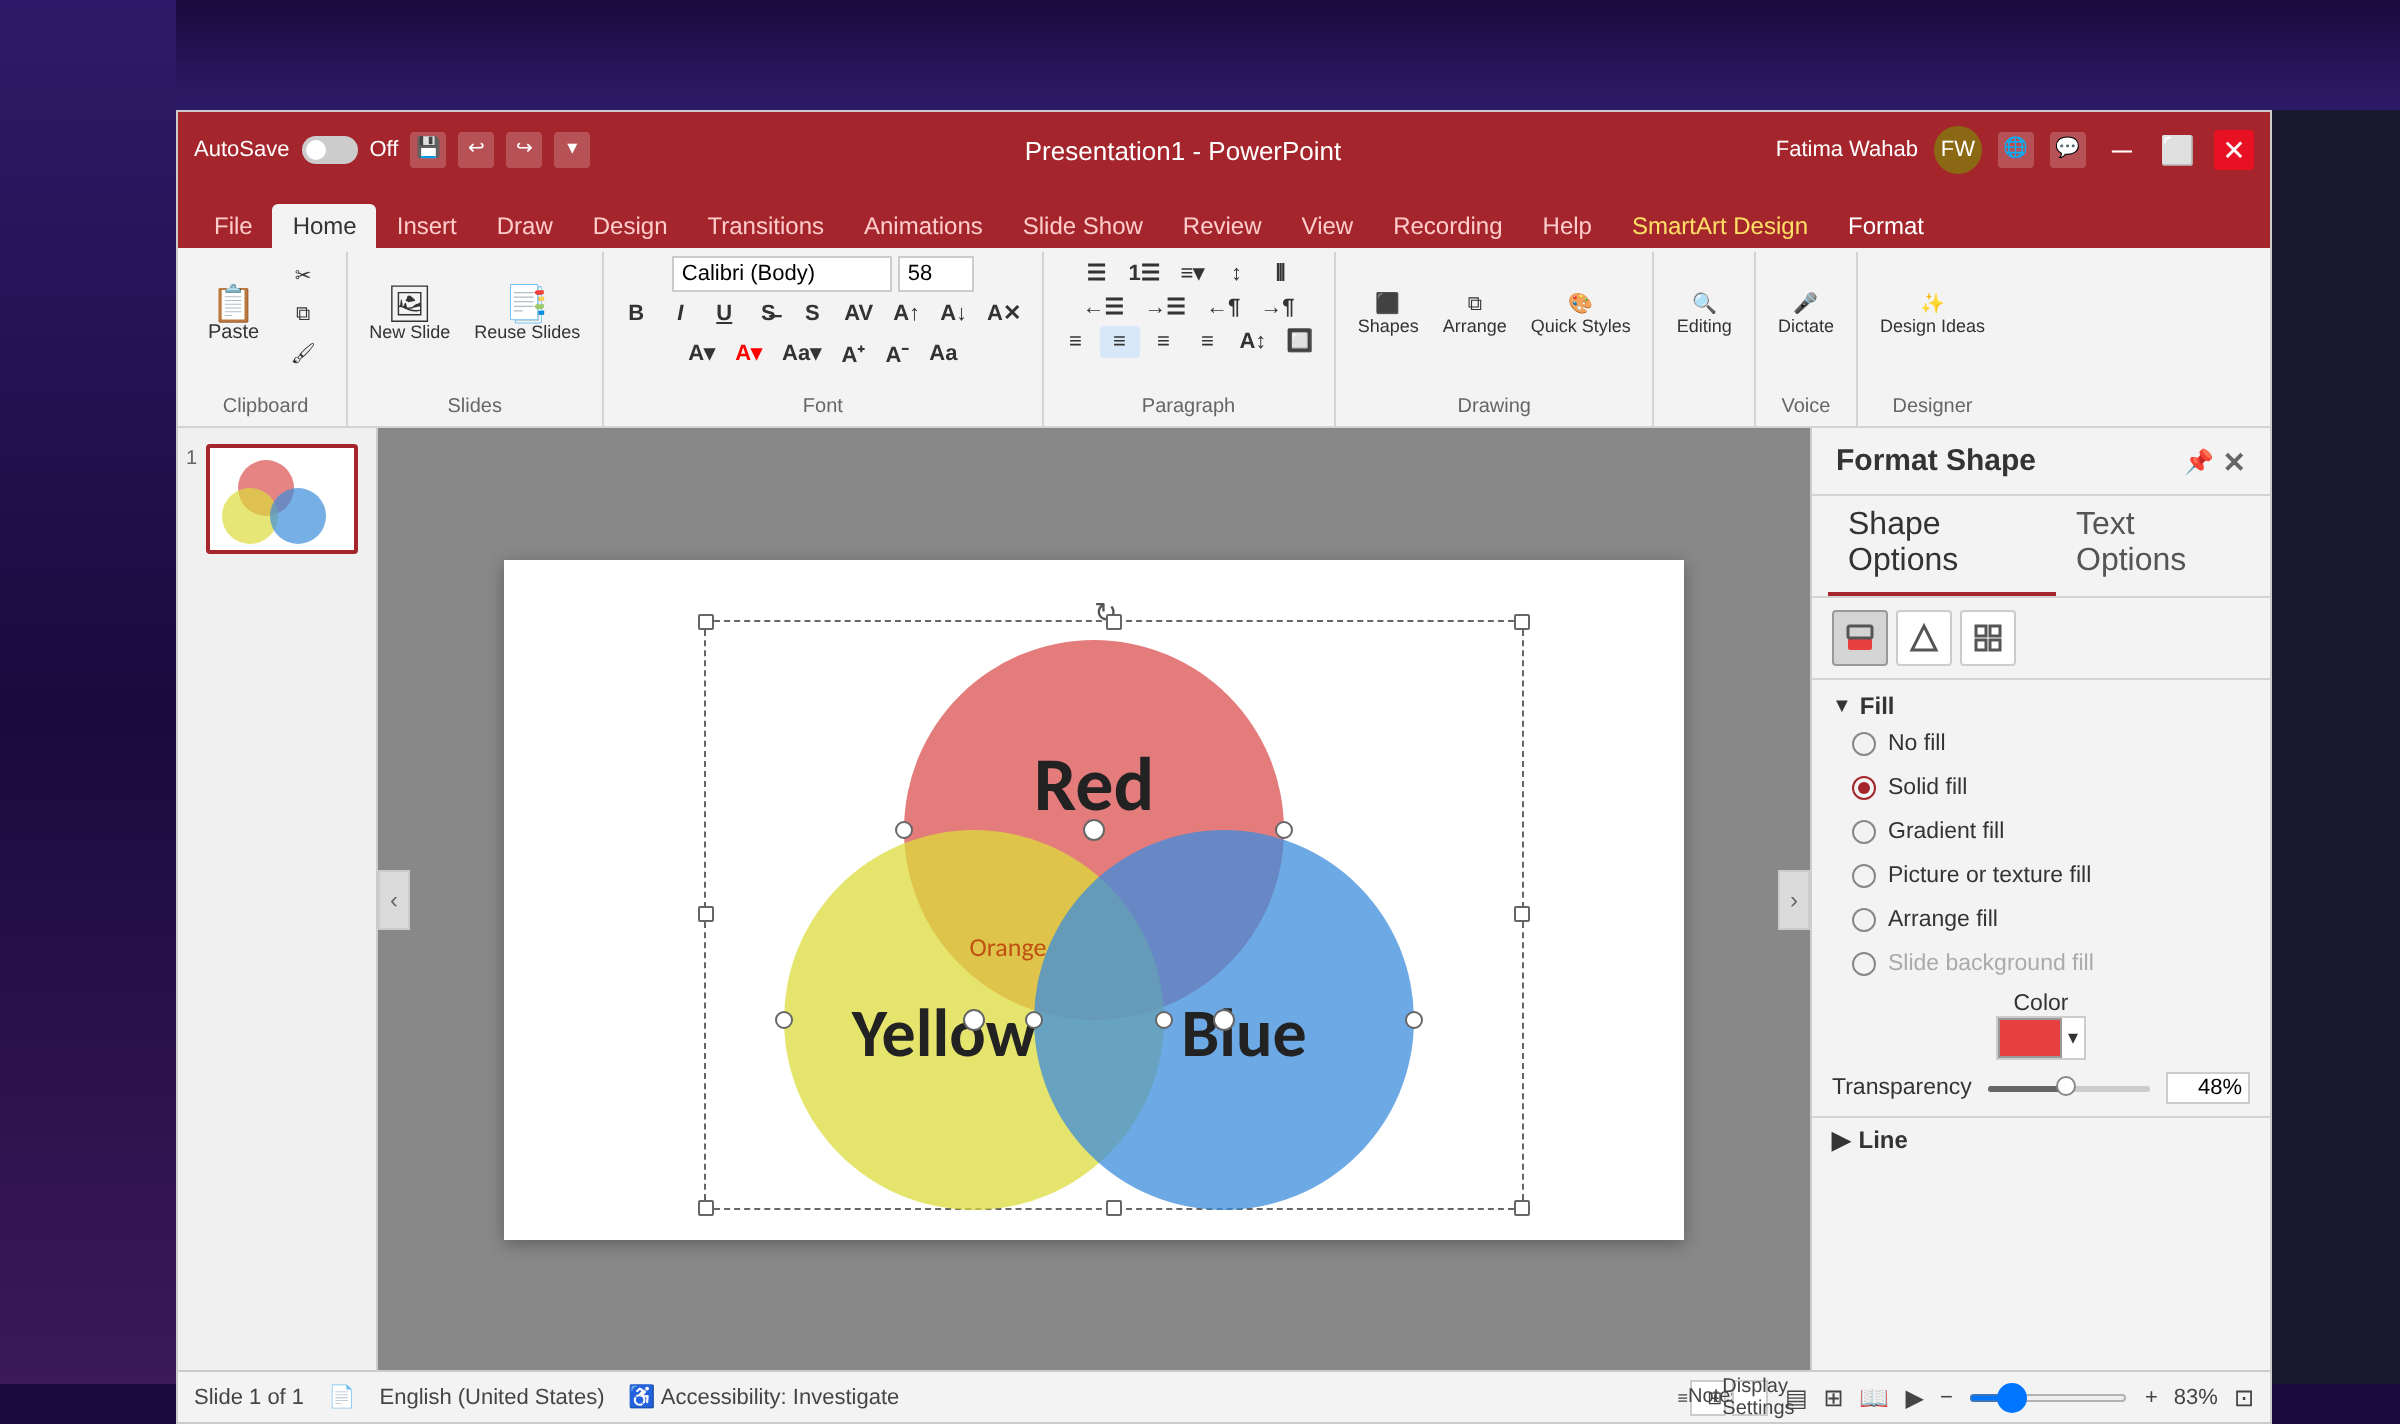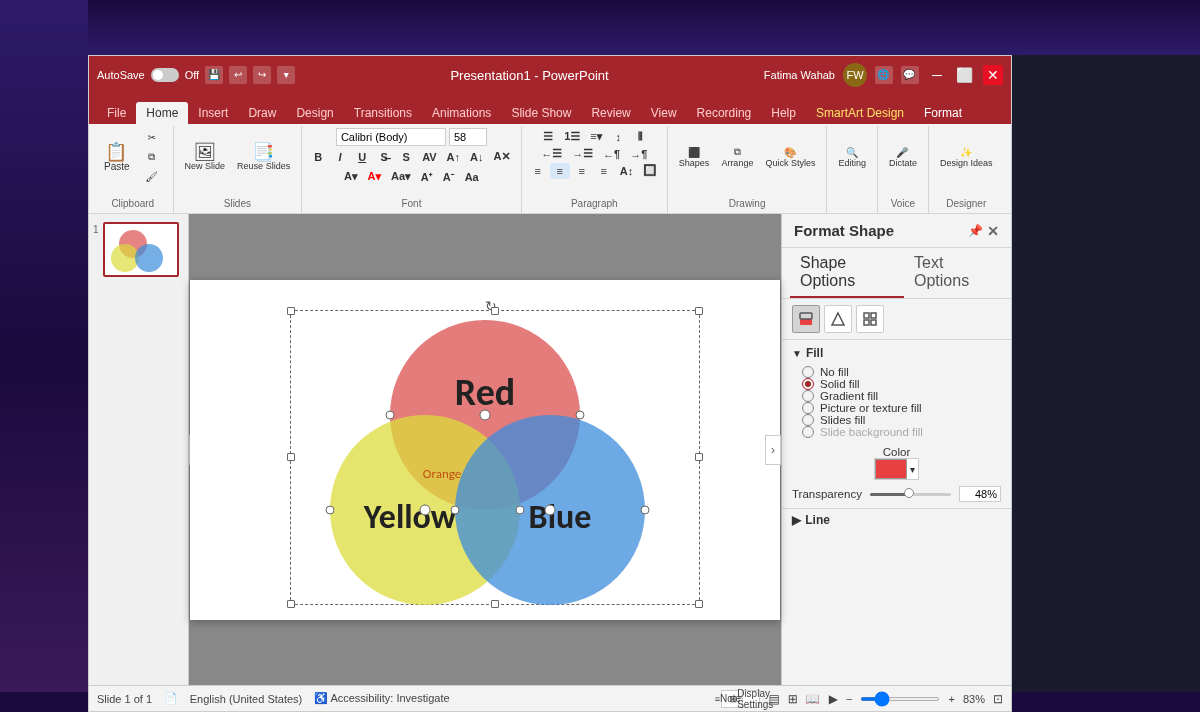--- a/index.html
+++ b/index.html
@@ -1,21 +1,21 @@
 <!DOCTYPE html>
 <html><head>
   <meta charset="utf-8">
   <style>
     * { box-sizing: border-box; margin: 0; padding: 0; }
     body { font-family: 'Segoe UI', Arial, sans-serif; font-size: 12px; background: #1a1a2e; overflow: hidden; width: 1200px; height: 712px; }
 
     .app-window {
       position: absolute;
       top: 55px; left: 88px;
-      width: 924px; height: 657px;
+      width: 1048px; height: 657px;
       background: #737373;
       border: 1px solid #ccc;
       display: flex;
       flex-direction: column;
     }
 
     
     .title-bar {
       background: #a4262c;
       height: 38px;
@@ -213,21 +213,21 @@
     }
     .panel-icon-btn.active { background:#d4d4d4;border-color:#999; }
     .panel-section {
       padding:6px 10px;
     }
     .section-header {
       display:flex;align-items:center;gap:4px;
       font-size:12px;font-weight:600;color:#333;margin-bottom:6px;cursor:pointer;
     }
     .section-header .arrow { font-size:10px; }
-    .radio-group { display:flex;flex-direction:column;gap:0;margin-left:10px; }
+    .radio-group { display:flex;flex-direction:column;gap:10px;margin-left:10px; }
     .radio-item {
       display:flex;align-items:center;gap:6px;font-size:11.5px;color:#333;cursor:pointer;
     }
     .radio-circle {
       width:12px;height:12px;border:1px solid #888;border-radius:50%;
       display:inline-flex;align-items:center;justify-content:center;
     }
     .radio-circle.checked { border-color:#a4262c; }
     .radio-circle.checked::after { content:'';width:6px;height:6px;background:#a4262c;border-radius:50%; }
     .radio-item.disabled { color:#aaa; }
@@ -593,21 +593,21 @@
           <div class="radio-item">
             <div class="radio-circle"></div>
             <span>Gradient fill</span>
           </div>
           <div class="radio-item">
             <div class="radio-circle"></div>
             <span>Picture or texture fill</span>
           </div>
           <div class="radio-item">
             <div class="radio-circle"></div>
-            <span>Slides fill</span>
+            <span>Arrange fill</span>
           </div>
           <div class="radio-item disabled">
             <div class="radio-circle"></div>
             <span>Slide background fill</span>
           </div>
         </div>
 
         <div class="color-row">
           <span>Color</span>
           <div class="color-btn">

